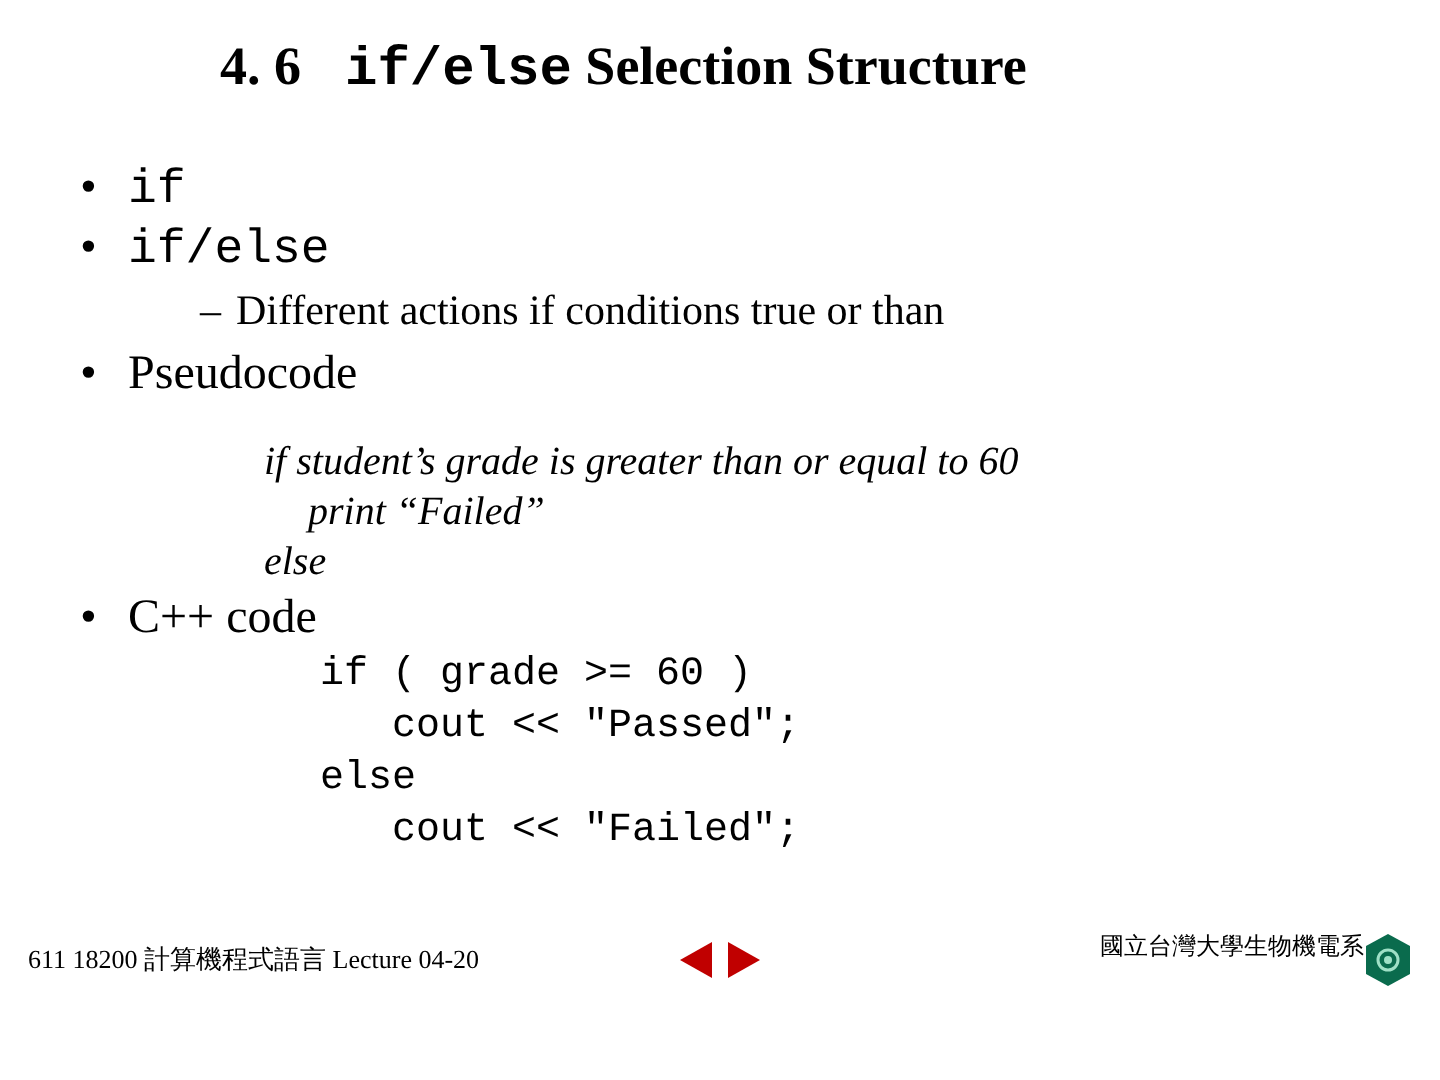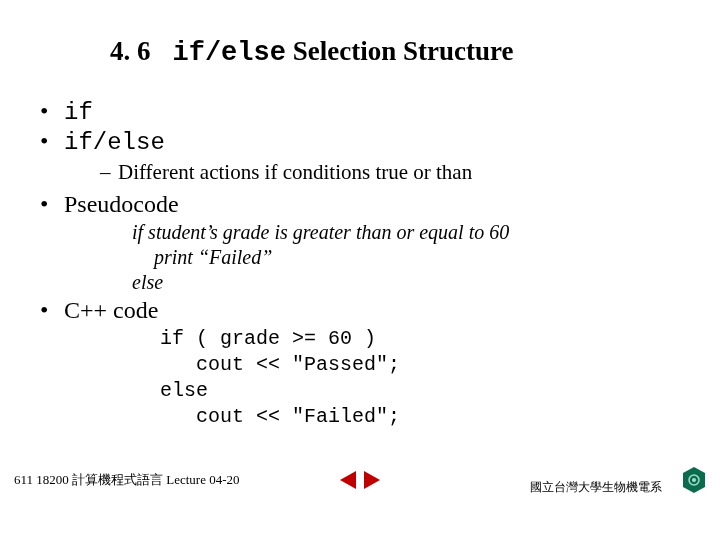--- a/index.html
+++ b/index.html
@@ -1,36 +1,36 @@
 <!DOCTYPE html>
 <html><head>
 <meta charset="utf-8">
 <style>
   html,body{margin:0;padding:0;width:720px;height:540px;background:#fff;font-family:"Times New Roman",Times,serif;color:#000;overflow:hidden}
-  .slide{position:relative;width:720px;height:508px;box-sizing:border-box;padding:30px 40px 0 40px}
+  .slide{position:relative;width:720px;height:508px;box-sizing:border-box;padding:12px 40px 0 40px}
   .title{font-weight:700;font-size:27px;margin:6px 0 30px 70px}
   .title .sec{margin-right:22px}
   .title .code{font-family:"Courier New",monospace;font-weight:700}
   ul.top{list-style:none;margin:0;padding:0}
   ul.top>li{margin:0 0 2px 0;font-size:24px}
   ul.top>li>.dot{display:inline-block;width:24px}
   ul.top .mono{font-family:"Courier New",monospace;font-weight:400}
   ul.sub{list-style:none;margin:4px 0 6px 60px;padding:0}
   ul.sub>li{font-size:21px;margin:2px 0}
   ul.sub .dash{display:inline-block;width:18px}
-  .pseudo{margin:2px 0 2px 92px;font-style:italic;font-size:20px;line-height:1.25}
+  .pseudo{margin:18px 0 2px 92px;font-style:italic;font-size:20px;line-height:1.25}
   .pseudo .ind1{padding-left:22px}
   .codeblk{margin:2px 0 0 120px;font-family:"Courier New",monospace;font-weight:400;font-size:20px;line-height:1.3;white-space:pre}
   .footer{position:absolute;left:0;right:0;bottom:6px;height:44px;padding:0 14px;display:flex;align-items:center;justify-content:space-between;font-size:13px}
   .footer-left{white-space:nowrap}
   .footer-center{position:absolute;left:50%;transform:translateX(-50%);display:flex;gap:8px}
   .nav-btn{width:0;height:0;border-top:9px solid transparent;border-bottom:9px solid transparent}
   .nav-prev{border-right:16px solid #c00000}
   .nav-next{border-left:16px solid #c00000}
-  .footer-right{display:flex;align-items:flex-end;gap:20px}
+  .footer-right{display:flex;align-items:flex-start;gap:0}
   .org{text-align:center;font-size:12px;line-height:1.2}
   .hex{width:24px;height:28px;position:relative}
   .hex svg{width:24px;height:28px;display:block}
 </style>
 </head>
 <body>
 
 <div class="slide">
 
   <div class="title">

